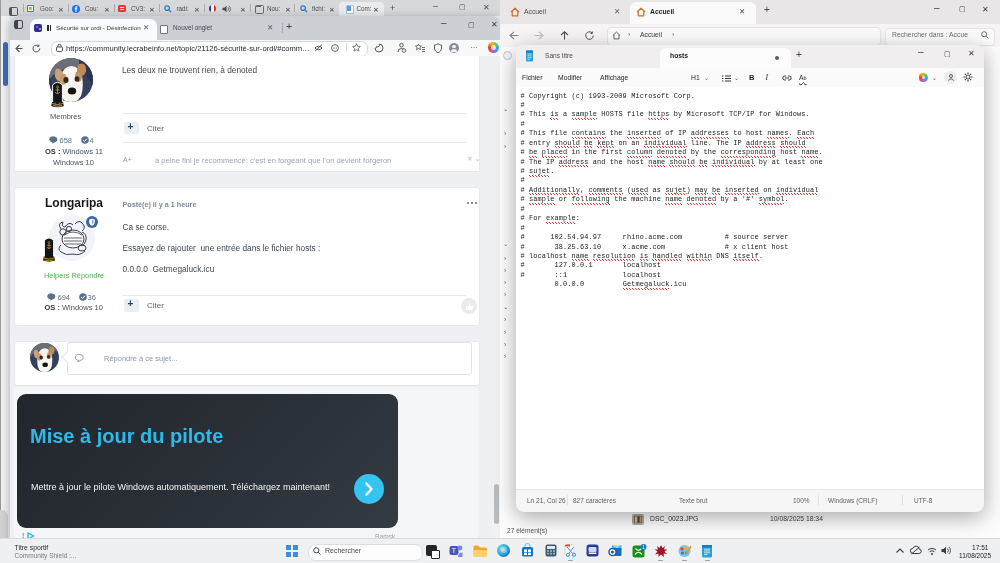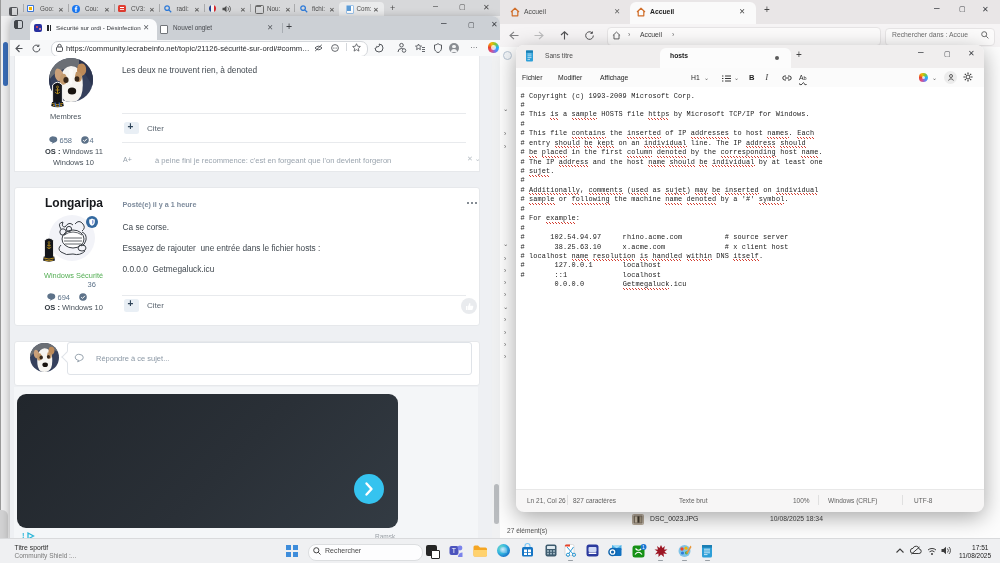--- a/index.html
+++ b/index.html
@@ -260,30 +260,30 @@
         <path d="M6 3.8 C6.6 4.2 7.2 4.35 7.6 4.4 V6 C7.6 7.3 6.8 8.1 6 8.5Z" fill="#3555b8" opacity=".55"></path>
       </svg>
 
     <svg style="left:33px;top:180px;" width="12" height="27" viewBox="0 0 12 27">
       <path d="M1.5 4.5 Q6 -0.5 10.5 4.5 L10.5 21.5 L1.5 21.5 Z" fill="#14161c" stroke="#f5f5f5" stroke-width=".9"></path>
       <path d="M.8 20.5 L11.2 20.5 L12 24.5 Q6 26.8 0 24.5 Z" fill="#15181f"></path>
       <path d="M1 22 Q6 24.2 11 22 M1.8 24 Q6 25.8 10.2 24" stroke="#d8a423" stroke-width=".85" fill="none"></path>
       <circle cx="6" cy="6.5" r=".9" fill="none" stroke="#c79a20" stroke-width=".6"></circle>
       <path d="M6 7.4 v5.6 M4.1 9.3 H7.9 M3.7 11.2 Q6 14 8.3 11.2" stroke="#c79a20" stroke-width=".75" fill="none"></path>
     </svg>
-    <div class="t" style="left:34px;top:214.5px;color:#53ae53;font-size:7.4px;">Windows Sécurité</div>
+    <div class="t" style="left:34px;top:214.5px;color:#53ae53;font-size:7.4px;">Helpers Répondre</div>
     <svg style="left:38px;top:237px;" width="8" height="8" viewBox="0 0 8 8">
         <path d="M4 0.5 a3.5 3 0 1 0 -1.4 5.8 L1.6 7.8 L4.6 6.4 A3.5 3 0 0 0 4 0.5Z" fill="#5d7289"></path>
       </svg>
     <div class="t" style="left:47.5px;top:237px;color:#5d7289;">694</div>
     <svg style="left:68.5px;top:237px;" width="8" height="8" viewBox="0 0 8 8">
         <circle cx="4" cy="4" r="3.8" fill="#5d7289"></circle>
         <path d="M2.2 4.2 L3.5 5.4 L5.9 2.8" stroke="#fff" stroke-width="1" fill="none"></path>
       </svg>
-    <div class="t" style="left:77.5px;top:224px;color:#5d7289;">36</div>
+    <div class="t" style="left:77.5px;top:237px;color:#5d7289;">36</div>
     <div class="t" style="left:34.5px;top:247px;color:#49525b;"><b style="color:#30373e;">OS :</b> Windows 10</div>
 
     <div class="t" style="left:112.5px;top:144px;color:#7c8a9b;font-size:7.2px;font-weight:bold;">Posté(e) il y a 1 heure</div>
     <div class="abs" style="left:457px;top:145.5px;width:2.2px;height:2.2px;border-radius:50%;background:#5c6670;"></div>
     <div class="abs" style="left:460.8px;top:145.5px;width:2.2px;height:2.2px;border-radius:50%;background:#5c6670;"></div>
     <div class="abs" style="left:464.6px;top:145.5px;width:2.2px;height:2.2px;border-radius:50%;background:#5c6670;"></div>
     <div class="t" style="left:112.5px;top:166px;font-size:8.3px;">Ca se corse.</div>
     <div class="t" style="left:112.5px;top:186.5px;font-size:8.3px;">Essayez de rajouter&nbsp; une entrée dans le fichier hosts :</div>
     <div class="t" style="left:112.5px;top:208px;font-size:8.3px;">0.0.0.0&nbsp; Getmegaluck.icu</div>
     <div class="abs" style="left:112px;top:239px;width:344px;height:1px;background:#e8eaed;"></div>
@@ -308,24 +308,26 @@
         <ellipse cx="17" cy="22" rx="2.6" ry="3" fill="#38281a"></ellipse>
         <ellipse cx="28" cy="21" rx="2.4" ry="2.8" fill="#38281a"></ellipse>
         <ellipse cx="23" cy="33" rx="4.2" ry="3.6" fill="#17120e"></ellipse>
       </g>
     </svg>
     <div class="abs" style="left:57px;top:286px;width:403px;height:31px;background:#fff;border:1px solid #dfe3e8;border-radius:3px;"></div>
     <div class="abs" style="left:53px;top:297px;width:7px;height:7px;background:#fff;border-left:1px solid #dfe3e8;border-bottom:1px solid #dfe3e8;transform:rotate(45deg);"></div>
     <svg style="left:66px;top:297.5px;" width="8" height="8" viewBox="0 0 8 8">
         <path d="M4 0.5 a3.5 3 0 1 0 -1.4 5.8 L1.6 7.8 L4.6 6.4 A3.5 3 0 0 0 4 0.5Z" fill="none" stroke="#8b98a5" stroke-width=".9"></path>
       </svg>
-    <div class="t" style="left:76px;top:297.5px;color:#8b98a5;padding-left:10px;">Répondre à ce sujet...</div>
+    <div class="t" style="left:84px;top:297.5px;color:#8b98a5;padding-left:10px;">Répondre à ce sujet...</div>
 
     <div class="abs" style="left:4px;top:331px;width:464px;height:154px;background:#f4f6f8;"></div>
     <div class="abs" style="left:7px;top:338px;width:381px;height:134px;border-radius:9px;background:linear-gradient(135deg,#21262c 0%,#2a3037 55%,#333b43 100%);"></div>
+    <div class="t" style="left:20px;top:369px;font-size:20px;font-weight:bold;color:#2eb9e6;font-family:'Liberation Sans',sans-serif;">Mise à jour du pilote</div>
+    <div class="t" style="left:21px;top:425.5px;font-size:9px;color:#f2f4f6;">Mettre à jour le pilote Windows automatiquement. Téléchargez maintenant!</div>
     <div class="abs" style="left:344px;top:418px;width:30px;height:30px;border-radius:50%;background:#35c3ef;"></div>
     <svg style="left:355px;top:426px;" width="8" height="14" viewBox="0 0 8 14">
         <path d="M1.5 1.5 L6.5 7 L1.5 12.5" stroke="#fff" stroke-width="2.4" fill="none" stroke-linecap="round" stroke-linejoin="round"></path>
       </svg>
 
     <div class="t" style="left:12px;top:474.5px;color:#29b6d8;font-size:7.5px;font-weight:bold;">!</div>
     <svg style="left:17px;top:476px;" width="8" height="8" viewBox="0 0 8 8">
         <path d="M1 1 L6.5 4 L1 7Z" fill="none" stroke="#29b6d8" stroke-width="1.3"></path>
       </svg>
     <div class="t" style="left:365px;top:477px;color:#9aa0a6;font-size:6.5px;">Ramsk</div>

